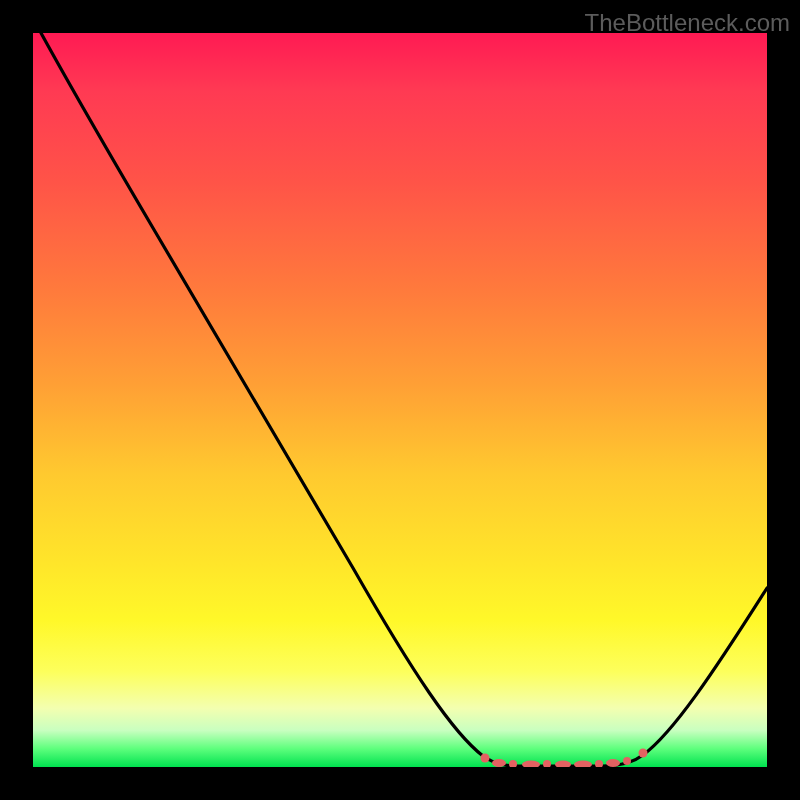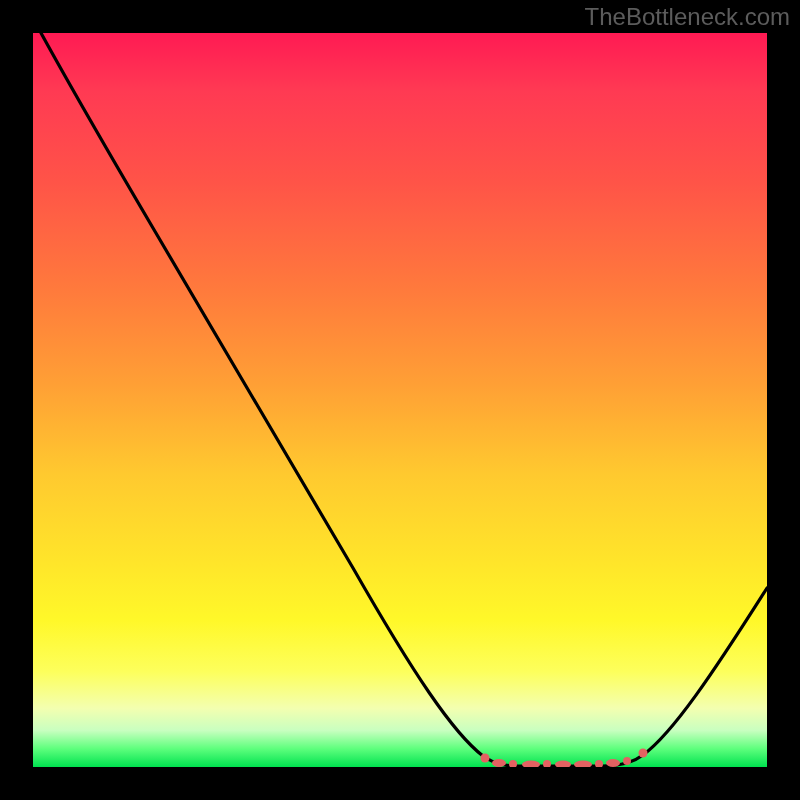--- a/index.html
+++ b/index.html
@@ -6,21 +6,21 @@
   body {
     width: 800px;
     height: 800px;
     background: #000;
     font-family: Arial, Helvetica, sans-serif;
     position: relative;
     overflow: hidden;
   }
   .watermark {
     position: absolute;
-    top: 3px;
+    top: 9px;
     right: 10px;
     color: #5c5c5c;
     font-size: 24px;
     font-weight: 500;
     z-index: 10;
   }
   .plot-area {
     position: absolute;
     left: 33px;
     top: 33px;

